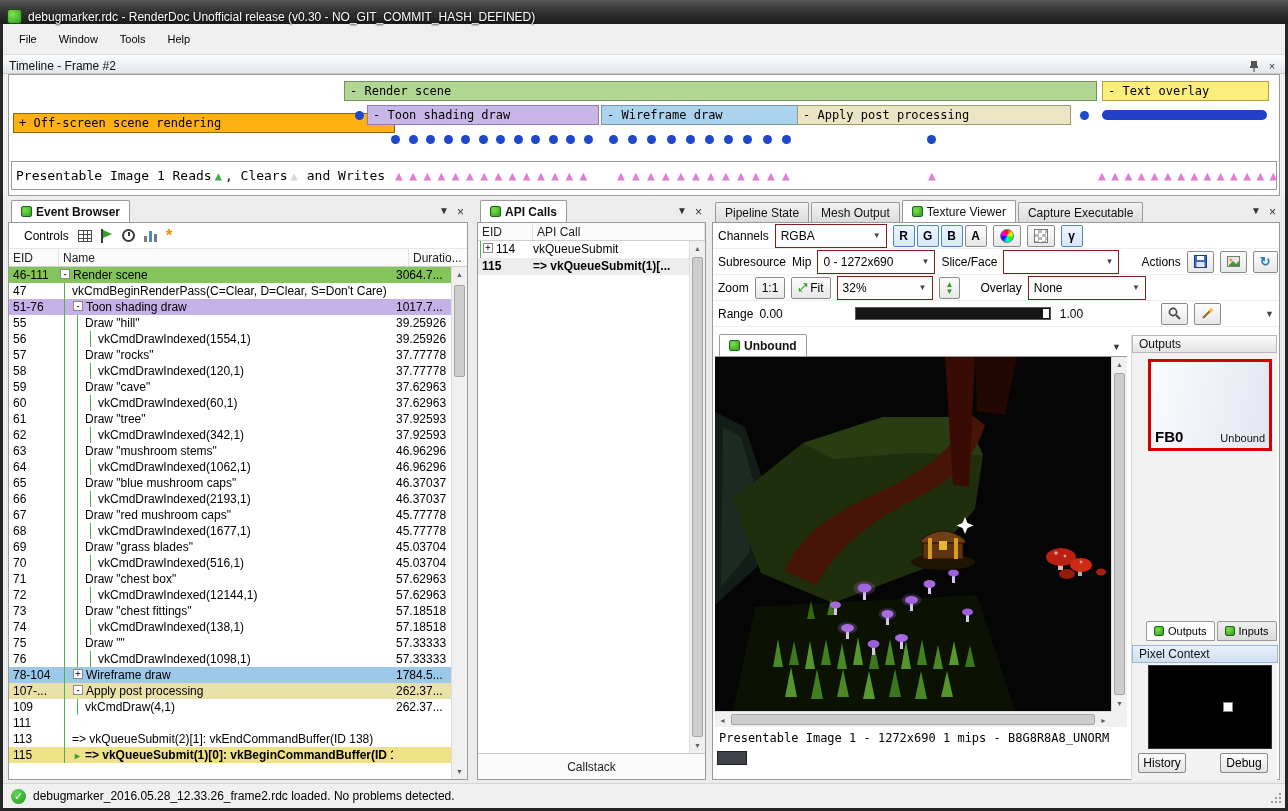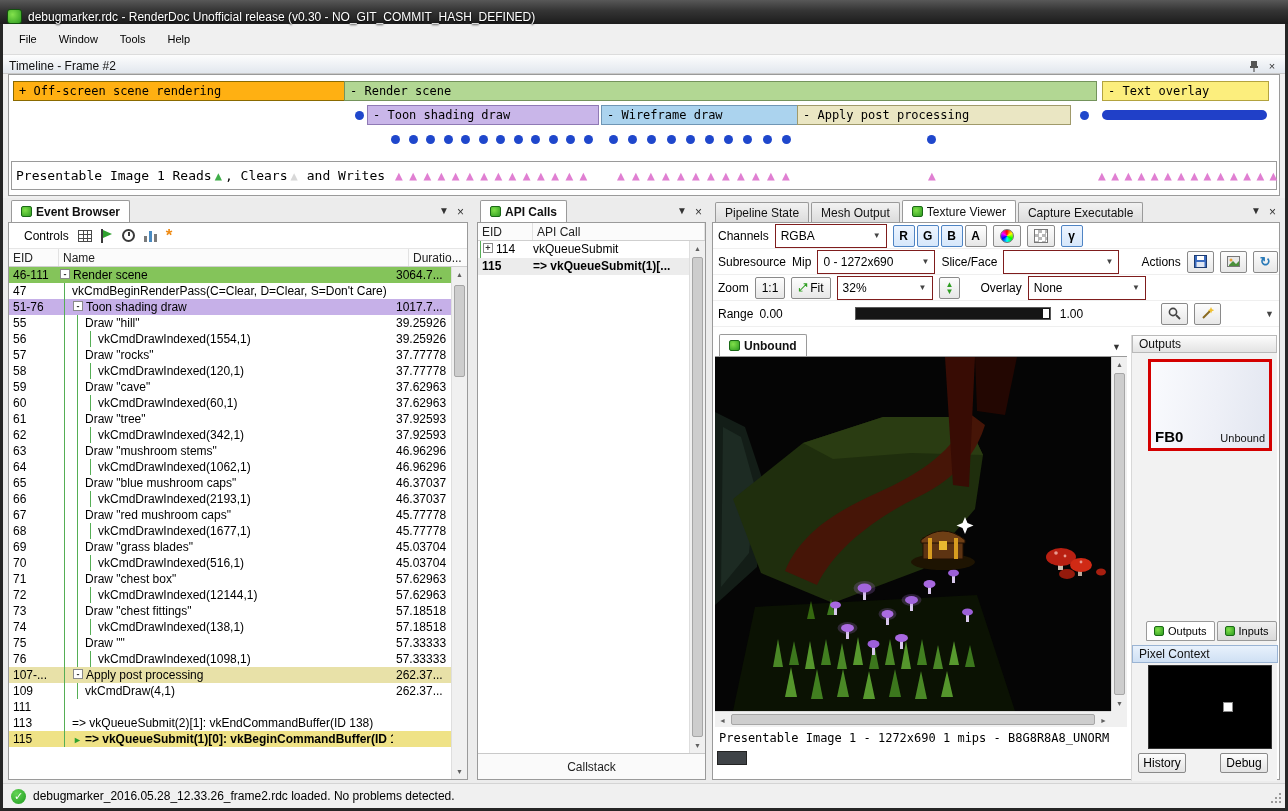--- a/index.html
+++ b/index.html
@@ -171,21 +171,21 @@
         <svg class="pinsvg" width="10" height="13" viewBox="0 0 10 13">
             <rect x="2" y="1" width="6" height="5" fill="#555"></rect>
             <rect x="1" y="6" width="8" height="2" fill="#555"></rect>
             <rect x="4.4" y="8" width="1.2" height="4" fill="#555"></rect>
           </svg>
       </span>
       <span class="dock-ico">×</span>
     </div>
     <div class="timeline-body">
       <div class="tl-canvas">
-          <div class="tl-bar row1" style="left: 4px; width: 382px; background: rgb(255, 176, 18); border-color: rgb(138, 106, 0);">+ Off-screen scene rendering</div>
+          <div class="tl-bar row1" style="left: 4px; width: 382px; background: rgb(255, 176, 18); border-color: rgb(138, 106, 0); margin-top: 32px;">+ Off-screen scene rendering</div>
           <div class="tl-bar row1" style="left: 335px; width: 753px; background: rgb(178, 215, 147); border-color: rgb(116, 147, 92);">- Render scene</div>
           <div class="tl-bar row1" style="left: 1093px; width: 167px; background: rgb(252, 238, 125); border-color: rgb(179, 163, 63);">- Text overlay</div>
           <div class="tl-bar row2" style="left: 358px; width: 232px; background: rgb(201, 182, 233); border-color: rgb(143, 122, 181);">- Toon shading draw</div>
           <div class="tl-bar row2" style="left: 592px; width: 222px; background: rgb(171, 211, 238); border-color: rgb(111, 150, 181);">- Wireframe draw</div>
           <div class="tl-bar row2" style="left: 788px; width: 274px; background: rgb(234, 230, 195); border-color: rgb(160, 154, 106);">- Apply post processing</div>
           <div class="tl-dot" style="left: 346px; top: 36px; background: rgb(31, 71, 204);"></div>
           <div class="tl-dot" style="left: 1071px; top: 36px; background: rgb(31, 71, 204);"></div>
           <div class="tl-pill" style="left: 1093px; width: 165px; background: rgb(32, 64, 200);"></div>
           <div class="tl-dot" style="left: 382px; top: 60px; background: rgb(31, 71, 204);"></div>
           <div class="tl-dot" style="left: 399.5px; top: 60px; background: rgb(31, 71, 204);"></div>
@@ -408,20 +408,25 @@
           <div class="ev-row">
             <span class="cell-eid">75</span>
             <span class="cell-name"><span class="guide"></span><span class="guide"></span><span>Draw ""</span></span>
             <span class="cell-dur">57.33333</span>
           </div>
           <div class="ev-row">
             <span class="cell-eid">76</span>
             <span class="cell-name"><span class="guide"></span><span class="guide"></span><span class="guide"></span><span>vkCmdDrawIndexed(1098,1)</span></span>
             <span class="cell-dur">57.33333</span>
           </div>
+          <div class="ev-row" style="background: rgb(156, 200, 234);">
+            <span class="cell-eid">78-104</span>
+            <span class="cell-name"><span class="guide"></span><span class="expander">+</span><span>Wireframe draw</span></span>
+            <span class="cell-dur">1784.5...</span>
+          </div>
           <div class="ev-row" style="background: rgb(232, 225, 168);">
             <span class="cell-eid">107-...</span>
             <span class="cell-name"><span class="guide"></span><span class="expander">-</span><span>Apply post processing</span></span>
             <span class="cell-dur">262.37...</span>
           </div>
           <div class="ev-row">
             <span class="cell-eid">109</span>
             <span class="cell-name"><span class="guide"></span><span class="guide"></span><span>vkCmdDraw(4,1)</span></span>
             <span class="cell-dur">262.37...</span>
           </div>

